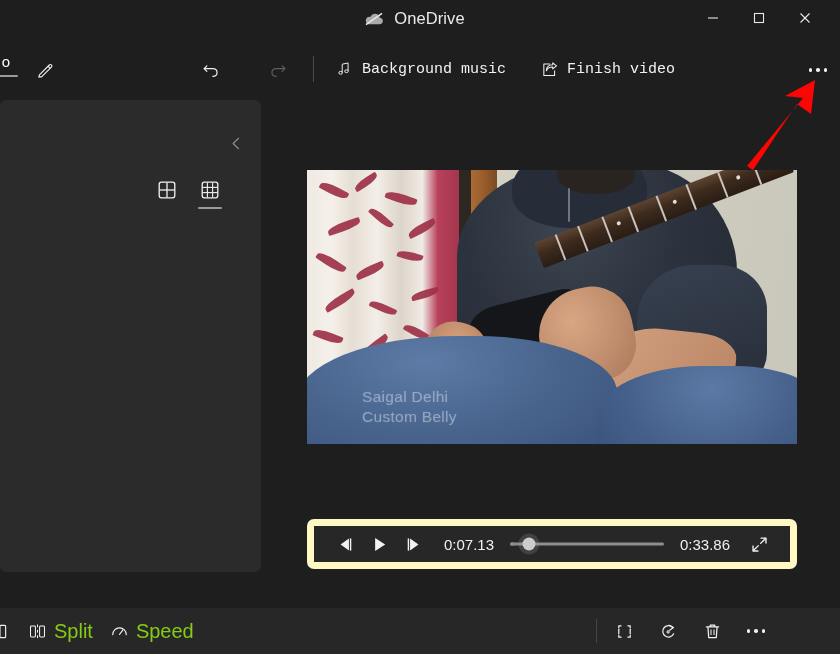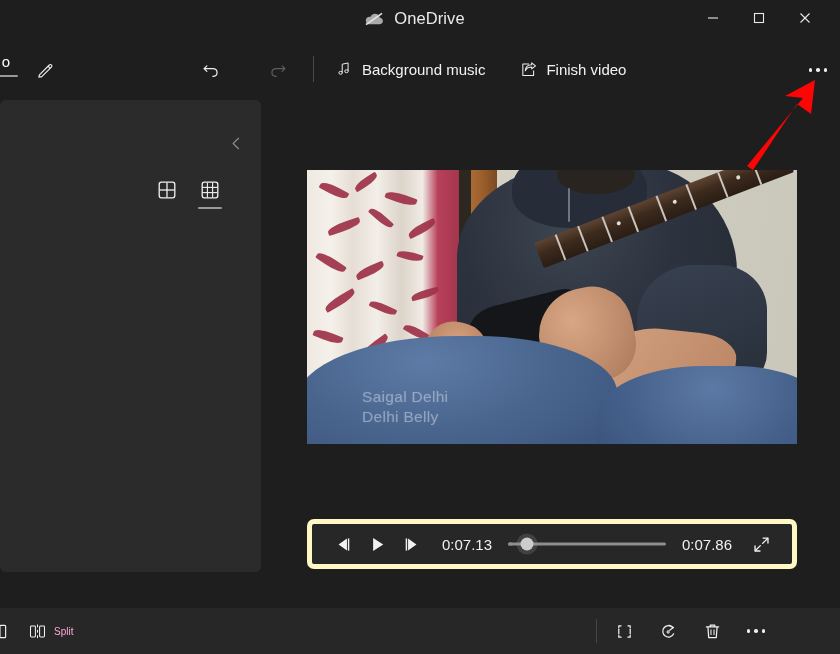--- a/index.html
+++ b/index.html
@@ -158,20 +158,21 @@
     gap: 9px;
     height: 34px;
     padding: 0 10px;
     border-radius: 4px;
     cursor: default;
     white-space: nowrap;
   }
   .ribbon-item .lbl {
     font-size: 15px;
     color: #f2f2f2;
+    font-family: Liberation Mono, monospace;
   }
   .ribbon-item .ico {
     display: flex;
     align-items: center;
     justify-content: center;
     width: 18px;
     height: 18px;
   }
 
   .more-ribbon {
@@ -476,21 +477,21 @@
   }
 
   
   .player-bar {
     position: absolute;
     left: 46px;
     top: 425px;
     width: 490px;
     height: 50px;
     background: #272727;
-    border: 5px solid #fef9c3;
+    border: 7px solid #fef9c3;
     border-radius: 7px;
     display: flex;
     align-items: center;
     padding: 0 14px;
   }
 
   .pb-btn {
     width: 34px;
     height: 34px;
     display: flex;
@@ -588,22 +589,22 @@
     display: flex;
     align-items: center;
     gap: 8px;
     height: 32px;
     padding: 0 9px;
     border-radius: 4px;
     cursor: default;
     white-space: nowrap;
   }
   .bb-item .lbl {
-    font-size: 10px;
-    color: #f9a8d4;
+    font-size: 20px;
+    color: #84cc16;
   }
   .bb-item .ico {
     display: flex;
     align-items: center;
     justify-content: center;
     width: 17px; height: 17px;
   }
 
   .bb-sep {
     position: absolute;
@@ -834,21 +835,21 @@
         <div class="forearm"></div>
         <div class="hand-fret"></div>
         <div class="hand-strum"></div>
 
         <div class="bedsheet"></div>
         <div class="jeans-left"></div>
         <div class="jeans-right"></div>
 
         <div class="video-caption">
           <div>Saigal Delhi</div>
-          <div>Delhi Belly</div>
+          <div>Custom Belly</div>
         </div>
       </div>
     </div>
 
     <div class="player-bar">
 
       <div class="pb-btn">
         <svg width="19" height="19" viewBox="0 0 20 20">
           <path d="M13.6 3.6 L4.8 10.0 L13.6 16.4 Z" fill="#f2f2f2"></path>
           <rect x="14.6" y="3.6" width="1.5" height="12.8" fill="#f2f2f2"></rect>
@@ -869,21 +870,21 @@
       </div>
 
       <span class="time-cur">0:07.13</span>
 
       <div class="seek-wrap">
         <span class="seek-pre"></span>
         <span class="seek-track"></span>
         <span class="seek-thumb" id="seek-thumb" style="left: 12%;"></span>
       </div>
 
-      <span class="time-total">0:07.86</span>
+      <span class="time-total">0:33.86</span>
 
       <div class="pb-btn">
         <svg width="19" height="19" viewBox="0 0 20 20">
           <path d="M11.6 3.2 H16.8 V8.4" fill="none" stroke="#f2f2f2" stroke-width="1.4" stroke-linecap="round" stroke-linejoin="round"></path>
           <path d="M8.4 16.8 H3.2 V11.6" fill="none" stroke="#f2f2f2" stroke-width="1.4" stroke-linecap="round" stroke-linejoin="round"></path>
           <line x1="16.4" y1="3.6" x2="11.2" y2="8.8" stroke="#f2f2f2" stroke-width="1.4" stroke-linecap="round"></line>
           <line x1="3.6" y1="16.4" x2="8.8" y2="11.2" stroke="#f2f2f2" stroke-width="1.4" stroke-linecap="round"></line>
         </svg>
       </div>
     </div>
@@ -913,20 +914,29 @@
             <line x1="9.0" y1="13.0" x2="9.0" y2="16.0" stroke="#f2f2f2" stroke-width="1.1"></line>
           </svg>
         </span>
         <span class="lbl">Split</span>
       </div>
 
 
 
 
 
+      <div class="bb-item">
+        <span class="ico">
+          <svg width="17" height="17" viewBox="0 0 18 18">
+            <path d="M1.8 12.4 A7.2 7.2 0 0 1 16.2 12.4" fill="none" stroke="#f2f2f2" stroke-width="1.2" stroke-linecap="round"></path>
+            <line x1="9.0" y1="12.2" x2="12.6" y2="7.2" stroke="#f2f2f2" stroke-width="1.2" stroke-linecap="round"></line>
+          </svg>
+        </span>
+        <span class="lbl">Speed</span>
+      </div>
     </div>
 
     <div class="bb-sep"></div>
 
     <div class="bb-group-right">
 
       <div class="bb-icon-btn">
         <svg width="19" height="19" viewBox="0 0 20 20">
           <path d="M4.0 6.0 V4.0 H6.4" fill="none" stroke="#f2f2f2" stroke-width="1.3" stroke-linecap="round" stroke-linejoin="round"></path>
           <path d="M13.6 4.0 H16.0 V6.0" fill="none" stroke="#f2f2f2" stroke-width="1.3" stroke-linecap="round" stroke-linejoin="round"></path>

